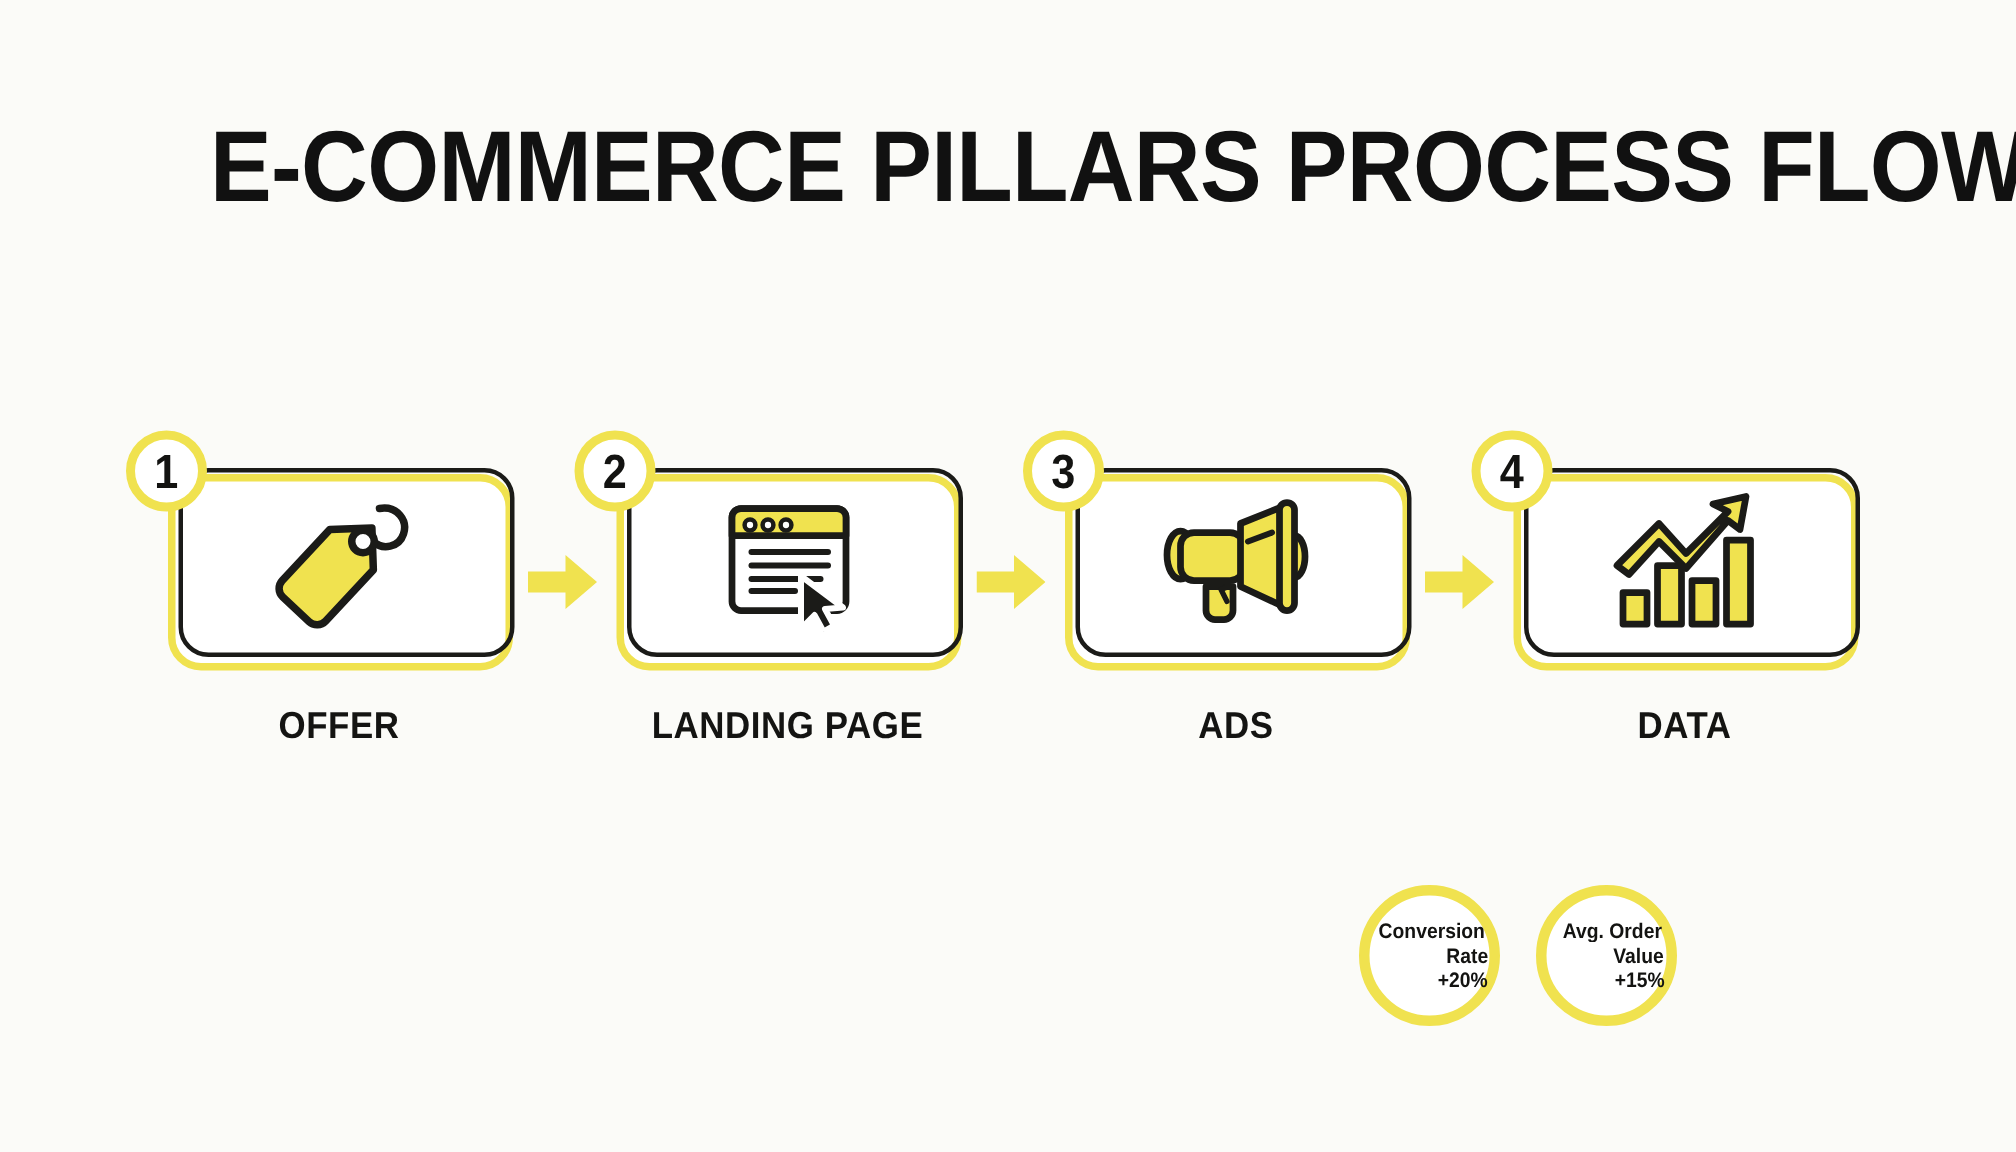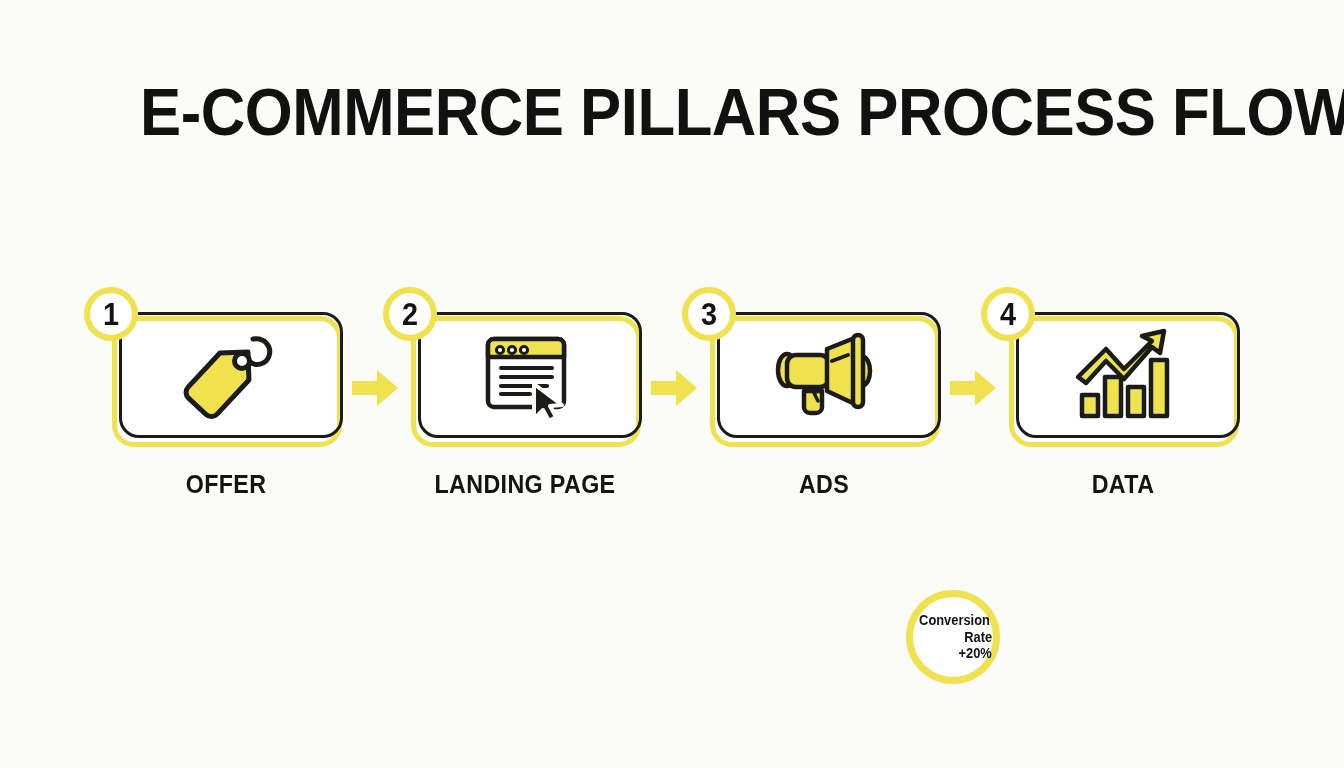--- a/index.html
+++ b/index.html
@@ -288,15 +288,20 @@
     </div>
 
   </div>
 
   <div id="kpi-row">
     <div class="kpi">
       <span class="kpi-line">Conversion</span>
       <span class="kpi-line">Rate</span>
       <span class="kpi-line">+20%</span>
     </div>
+    <div class="kpi">
+      <span class="kpi-line">Avg. Order</span>
+      <span class="kpi-line">Value</span>
+      <span class="kpi-line">+15%</span>
+    </div>
   </div>
 
 </div>
 
 </body></html>

